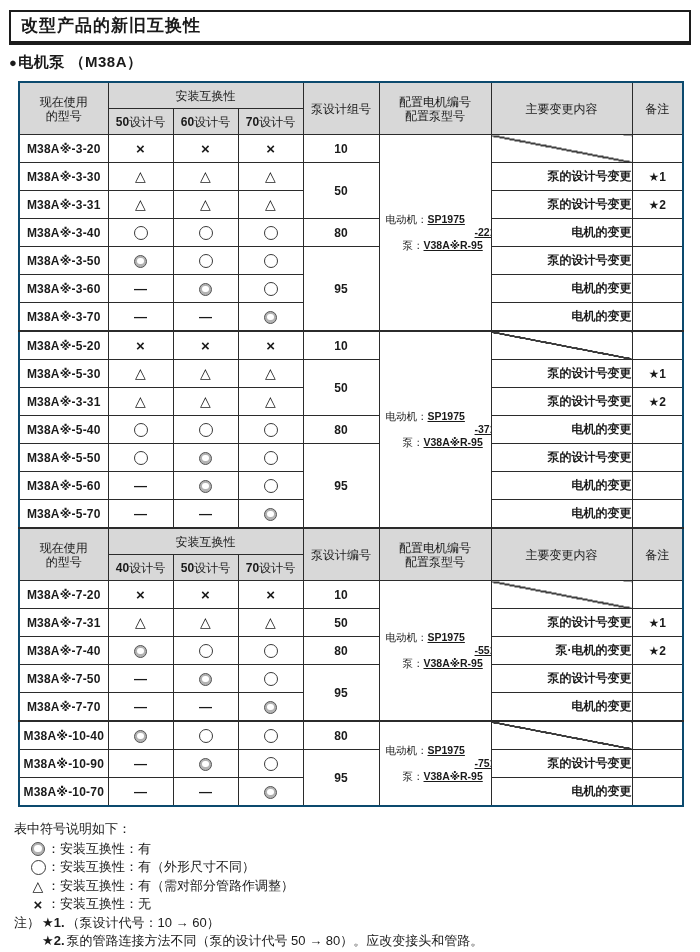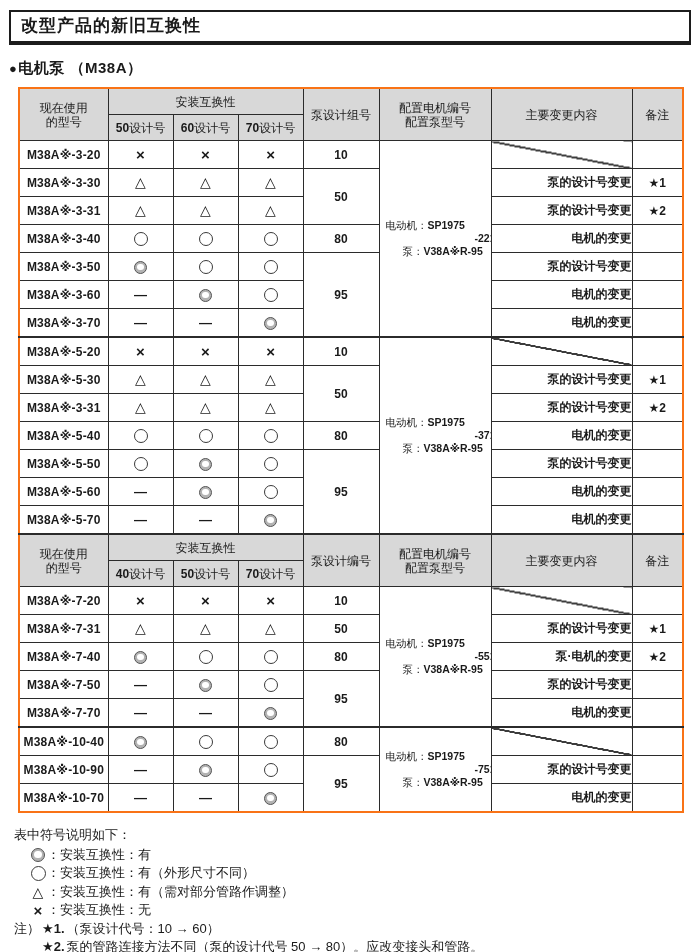--- a/index.html
+++ b/index.html
@@ -9,43 +9,43 @@
     color:#1a1a1a;
   }
   .page{padding:10px 9px 0 9px;}
 
   .title-box{
     border:2px solid #1c1c1c;border-bottom-width:4px;
     padding:2px 10px 4px 10px;
     font-size:17px;font-weight:bold;letter-spacing:1px;
   }
   .subtitle{
-    margin:14px 0 9px 0;font-size:15px;font-weight:bold;letter-spacing:.5px;
+    margin:8px 0 9px 0;font-size:15px;font-weight:bold;letter-spacing:.5px;
   }
   .subtitle .bullet{font-size:13px;margin-right:1px;}
 
   table{
     border-collapse:collapse;table-layout:fixed;
     width:664px;margin-left:9px;
-    border:2px solid #f97316;
+    border:2px solid #0c4a6e;
   }
   th,td{
     border:1px solid #2b2b2b;
     text-align:center;vertical-align:middle;
     padding:0;overflow:hidden;
     font-size:12px;
   }
   th{background:#d8d8d8;font-weight:normal;height:25px;line-height:14px;}
   td{height:27px;background:#fff;}
   td.model{font-weight:bold;letter-spacing:.2px;}
   td.group{font-weight:bold;}
   td.change{text-align:right;padding-left:10px;font-weight:bold;}
   td.remark{font-weight:bold;}
   td.motor{font-size:10.5px;text-align:left;padding-left:6px;line-height:13px;}
-  td.motor b{font-size:10.5px;}
+  td.motor b{font-size:10.5px;text-decoration:underline;}
   td.motor .m2{margin-left:89px;text-align:right;}
   td.motor .m3{margin-left:17px;}
   .num{font-weight:bold;}
   .sec-top{border-top:2px solid #2b2b2b;}
   .diag{
     background:linear-gradient(to top right,
       transparent calc(50% - 1px),
       #3c3c3c calc(50% - 1px),
       #3c3c3c calc(50% + 1px),
       transparent calc(50% + 1px));

